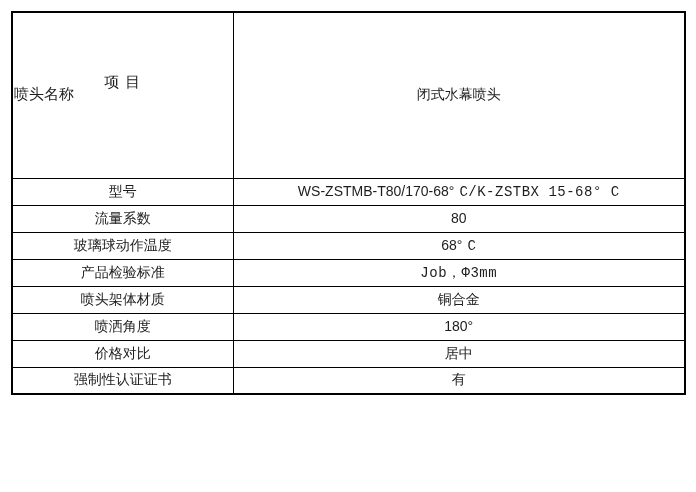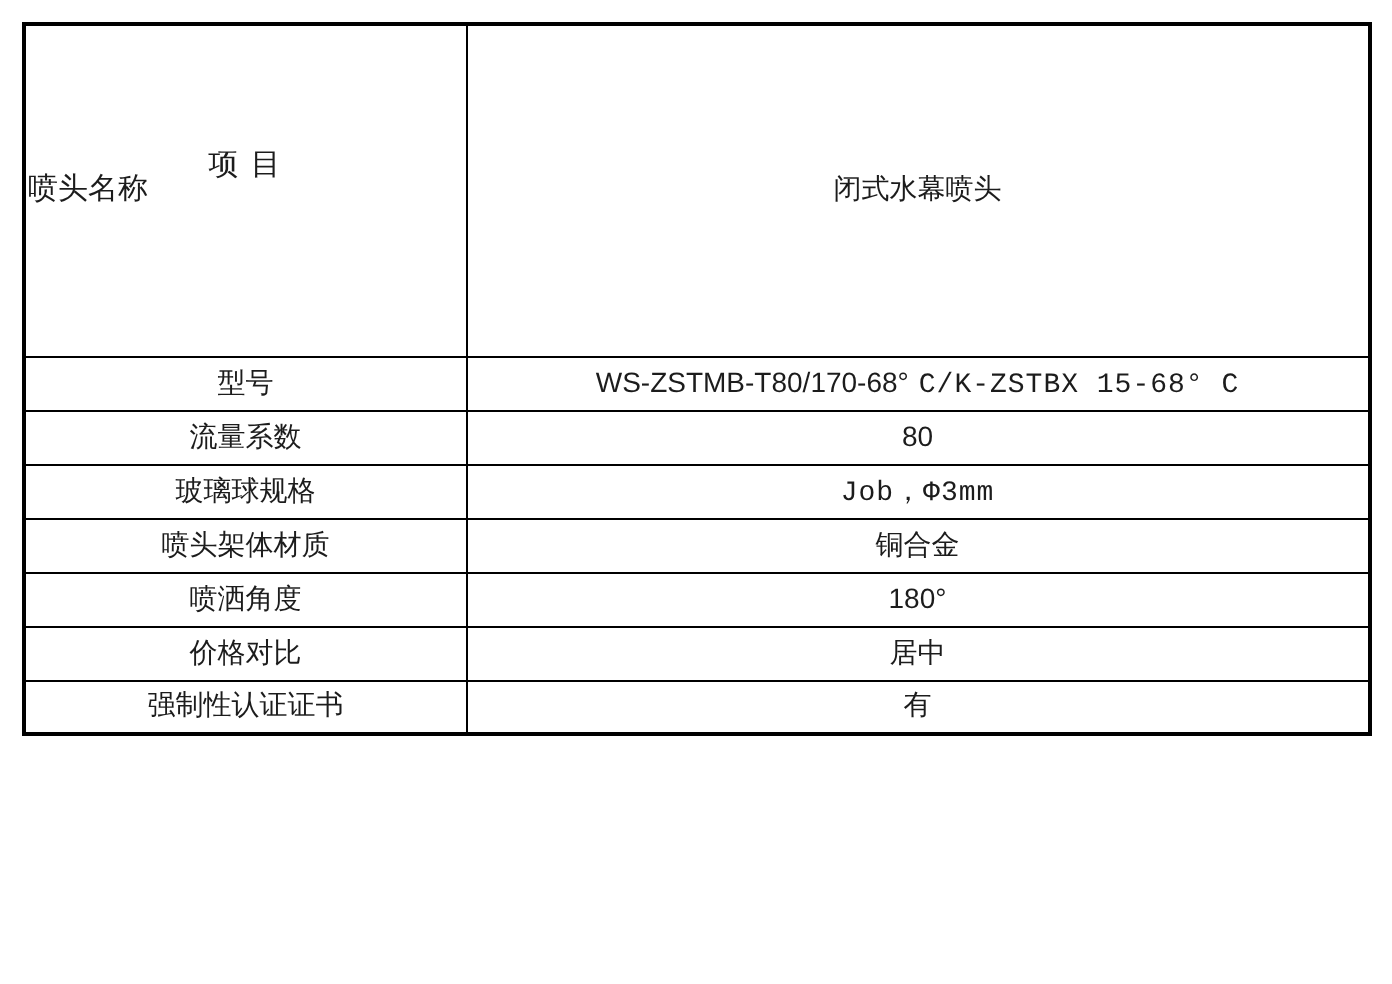--- a/index.html
+++ b/index.html
@@ -101,23 +101,27 @@
     <tr class="r-std">
       <td class="label-cell">型号</td>
       <td class="value-cell"><span class="v-sans">WS-ZSTMB-T80/170-68°</span><span class="v-mono">C/K-ZSTBX 15-68° C</span></td>
     </tr>
 
     <tr class="r-std">
       <td class="label-cell">流量系数</td>
       <td class="value-cell"><span class="v-sans">80</span><span class="v-mono"></span></td>
     </tr>
 
+    <tr class="r-std">
+      <td class="label-cell">玻璃球动作温度</td>
+      <td class="value-cell"><span class="v-sans">68°</span><span class="v-mono">C</span></td>
+    </tr>
 
     <tr class="r-std">
-      <td class="label-cell">玻璃球规格</td>
+      <td class="label-cell">产品检验标准</td>
       <td class="value-cell"><span class="v-sans"></span><span class="v-mono">Job，Φ3mm</span></td>
     </tr>
 
     <tr class="r-std">
       <td class="label-cell">喷头架体材质</td>
       <td class="value-cell"><span class="v-sans">铜合金</span><span class="v-mono"></span></td>
     </tr>
 
     <tr class="r-std">
       <td class="label-cell">喷洒角度</td>

